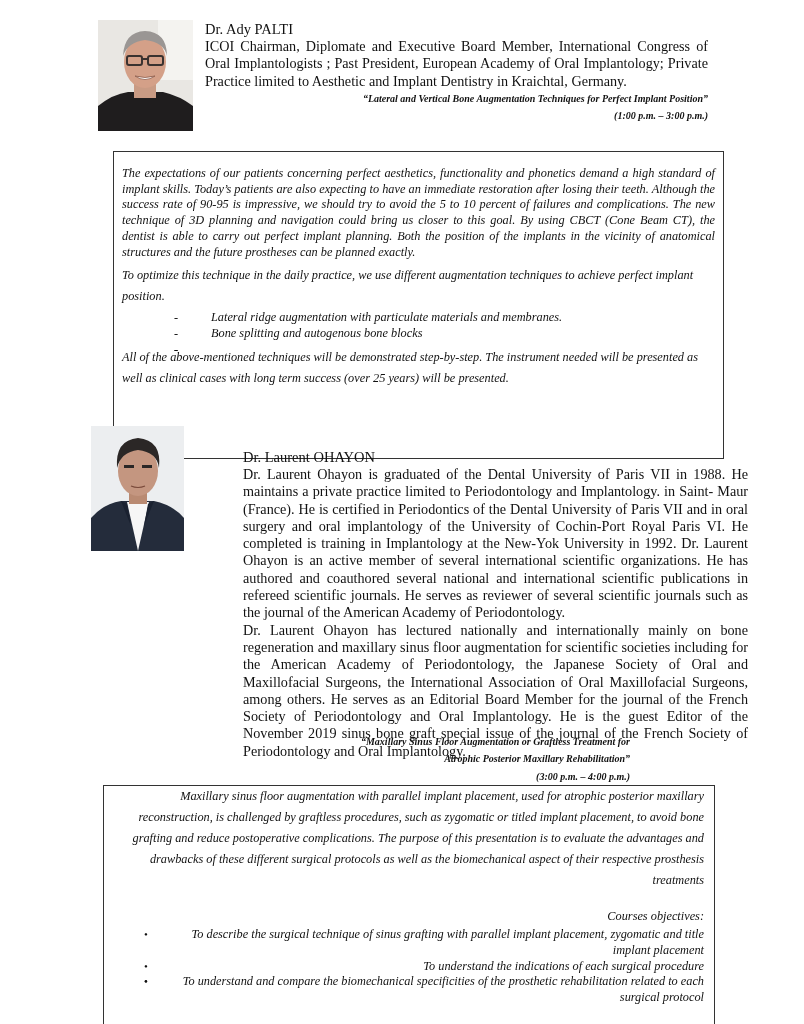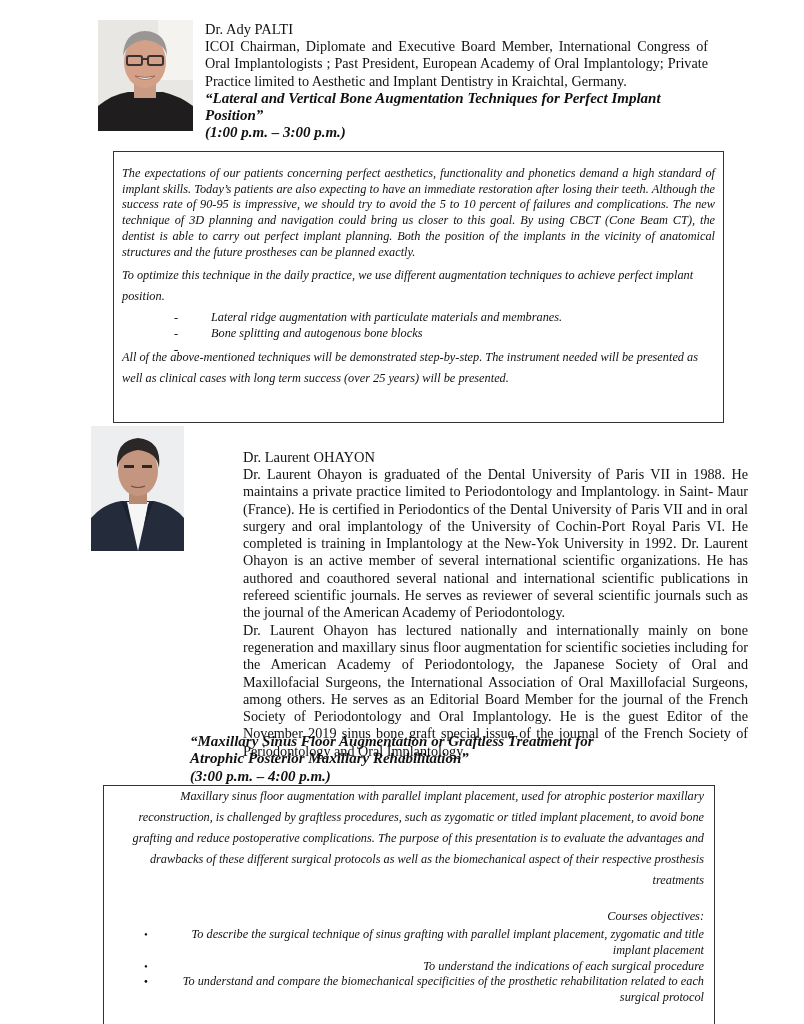--- a/index.html
+++ b/index.html
@@ -10,25 +10,25 @@
   
   .photo { position:absolute; overflow:hidden; }
   .photo svg { width:100%; height:100%; display:block; }
   #photo1 { left:98px; top:20px; width:95px; height:111px; }
   #photo2 { left:91px; top:426px; width:93px; height:125px; }
 
   
   #sp1 { left:205px; top:20px; width:503px; }
   .name { font-weight:normal; font-size:14.5px; line-height:18px; }
   .bio { font-size:14.2px; line-height:17.3px; text-align:justify; }
-  .talk-title { font-weight:bold; font-style:italic; font-size:15px; line-height:17.3px; text-align:left; }
+  .talk-title { font-weight:bold; font-style:italic; font-size:10px; line-height:17.3px; text-align:right; }
 
   
   .box { position:absolute; border:1.5px solid #333; box-sizing:border-box; background:#fff; }
-  #box1 { left:113px; top:151px; width:611px; height:272px; padding:14px 8px 6px 8px; }
+  #box1 { left:113px; top:151px; width:611px; height:308px; padding:14px 8px 6px 8px; }
   #box2 { left:103px; top:785px; width:612px; height:241px; padding:0 10px 6px 10px;text-align:right; }
   .abstract { font-style:italic; font-size:12.3px; line-height:15.7px; text-align:justify; margin:0; }
   .abstract2 { font-style:italic; font-size:12.3px; line-height:21px; margin:0; }
   .gap { height:5px; }
   .dashlist { list-style:none; margin:3px 0 5px 0; padding:0 0 0 52px; }
   .dashlist li { font-style:italic; font-size:12.3px; line-height:15.8px; position:relative; padding-left:37px; }
   .dashlist li .dash { position:absolute; left:0; top:0; font-style:normal; }
   .bulletlist { list-style:none; margin:0; padding:0 0 0 30px; }
   .bulletlist li { font-style:italic; font-size:12.3px; line-height:15.8px; position:relative; padding-left:23px; }
   .bulletlist li .bul { position:absolute; left:0; top:0; font-style:normal; font-size:11px; }

